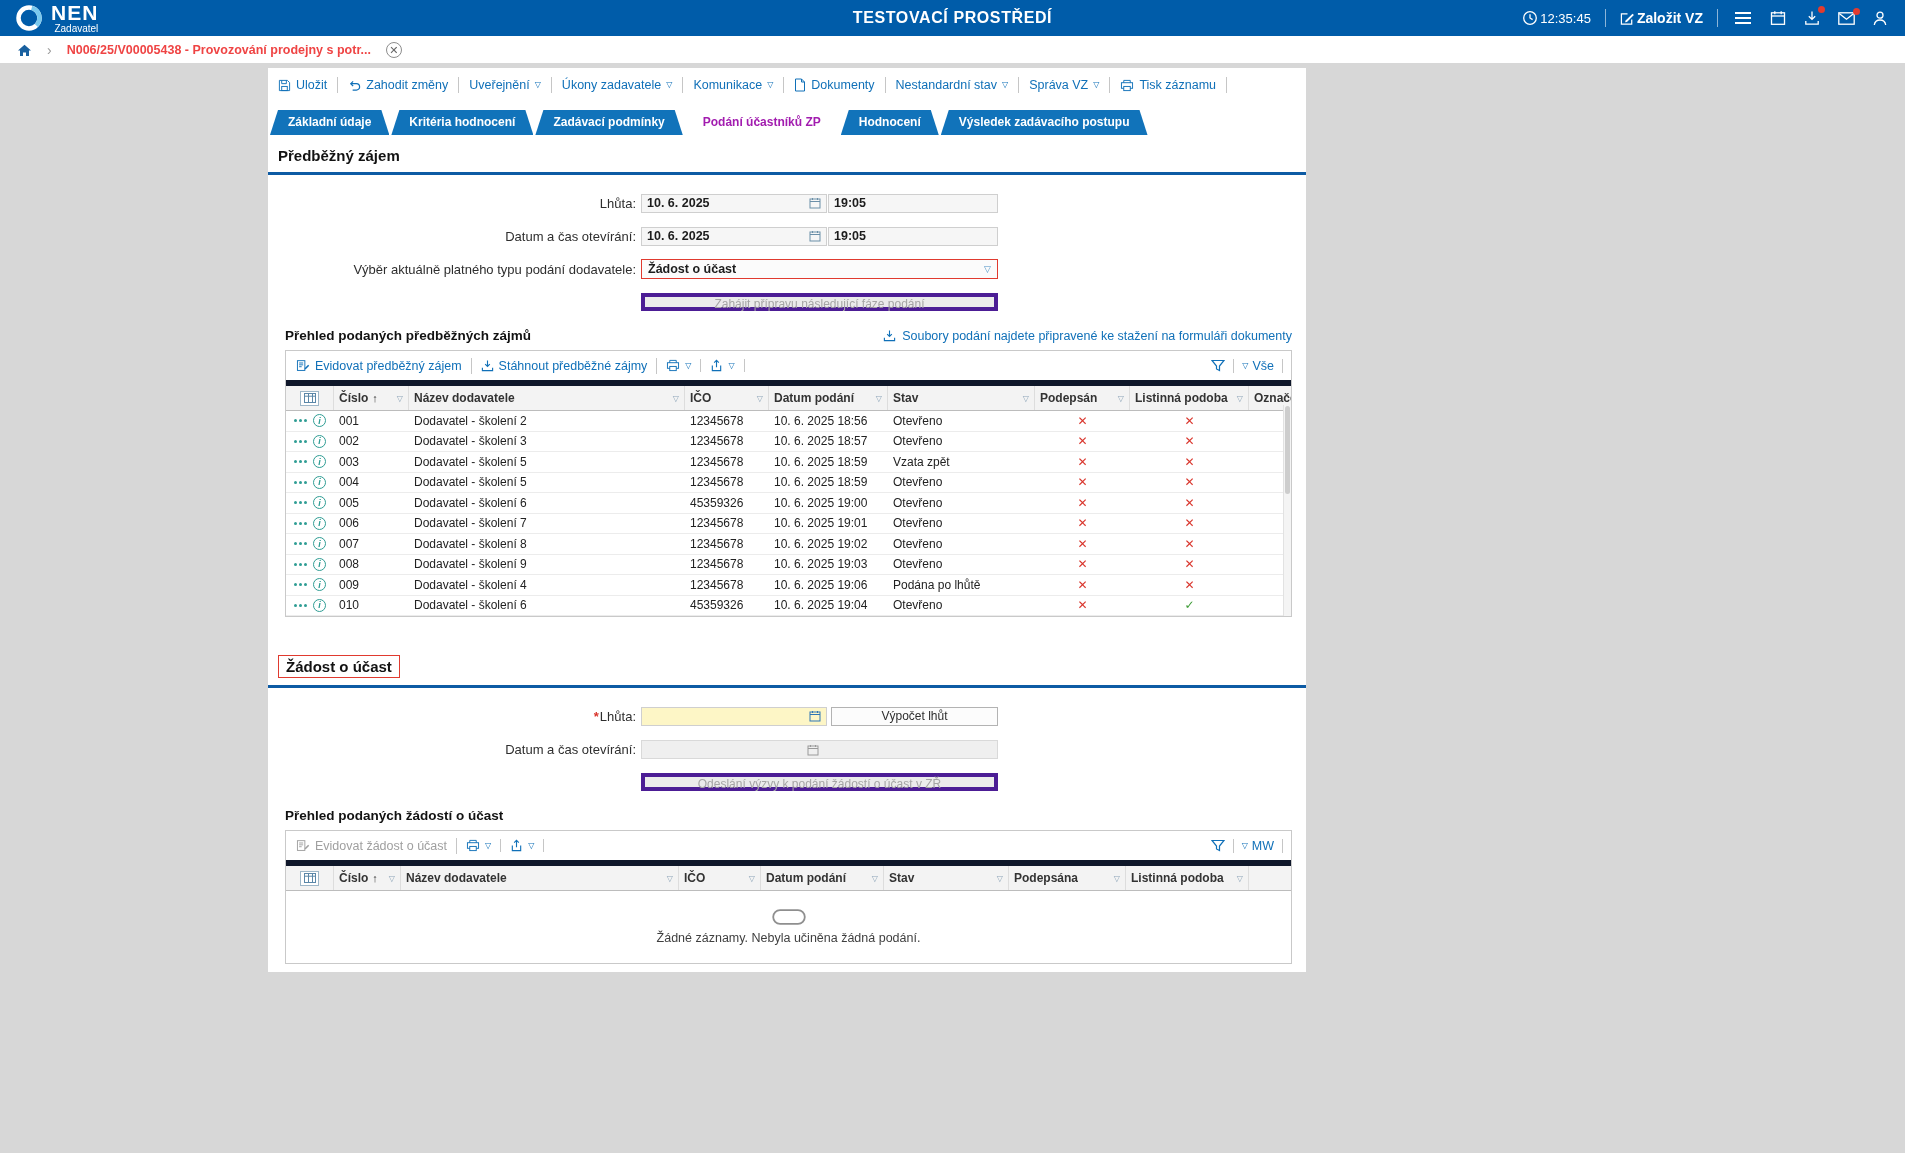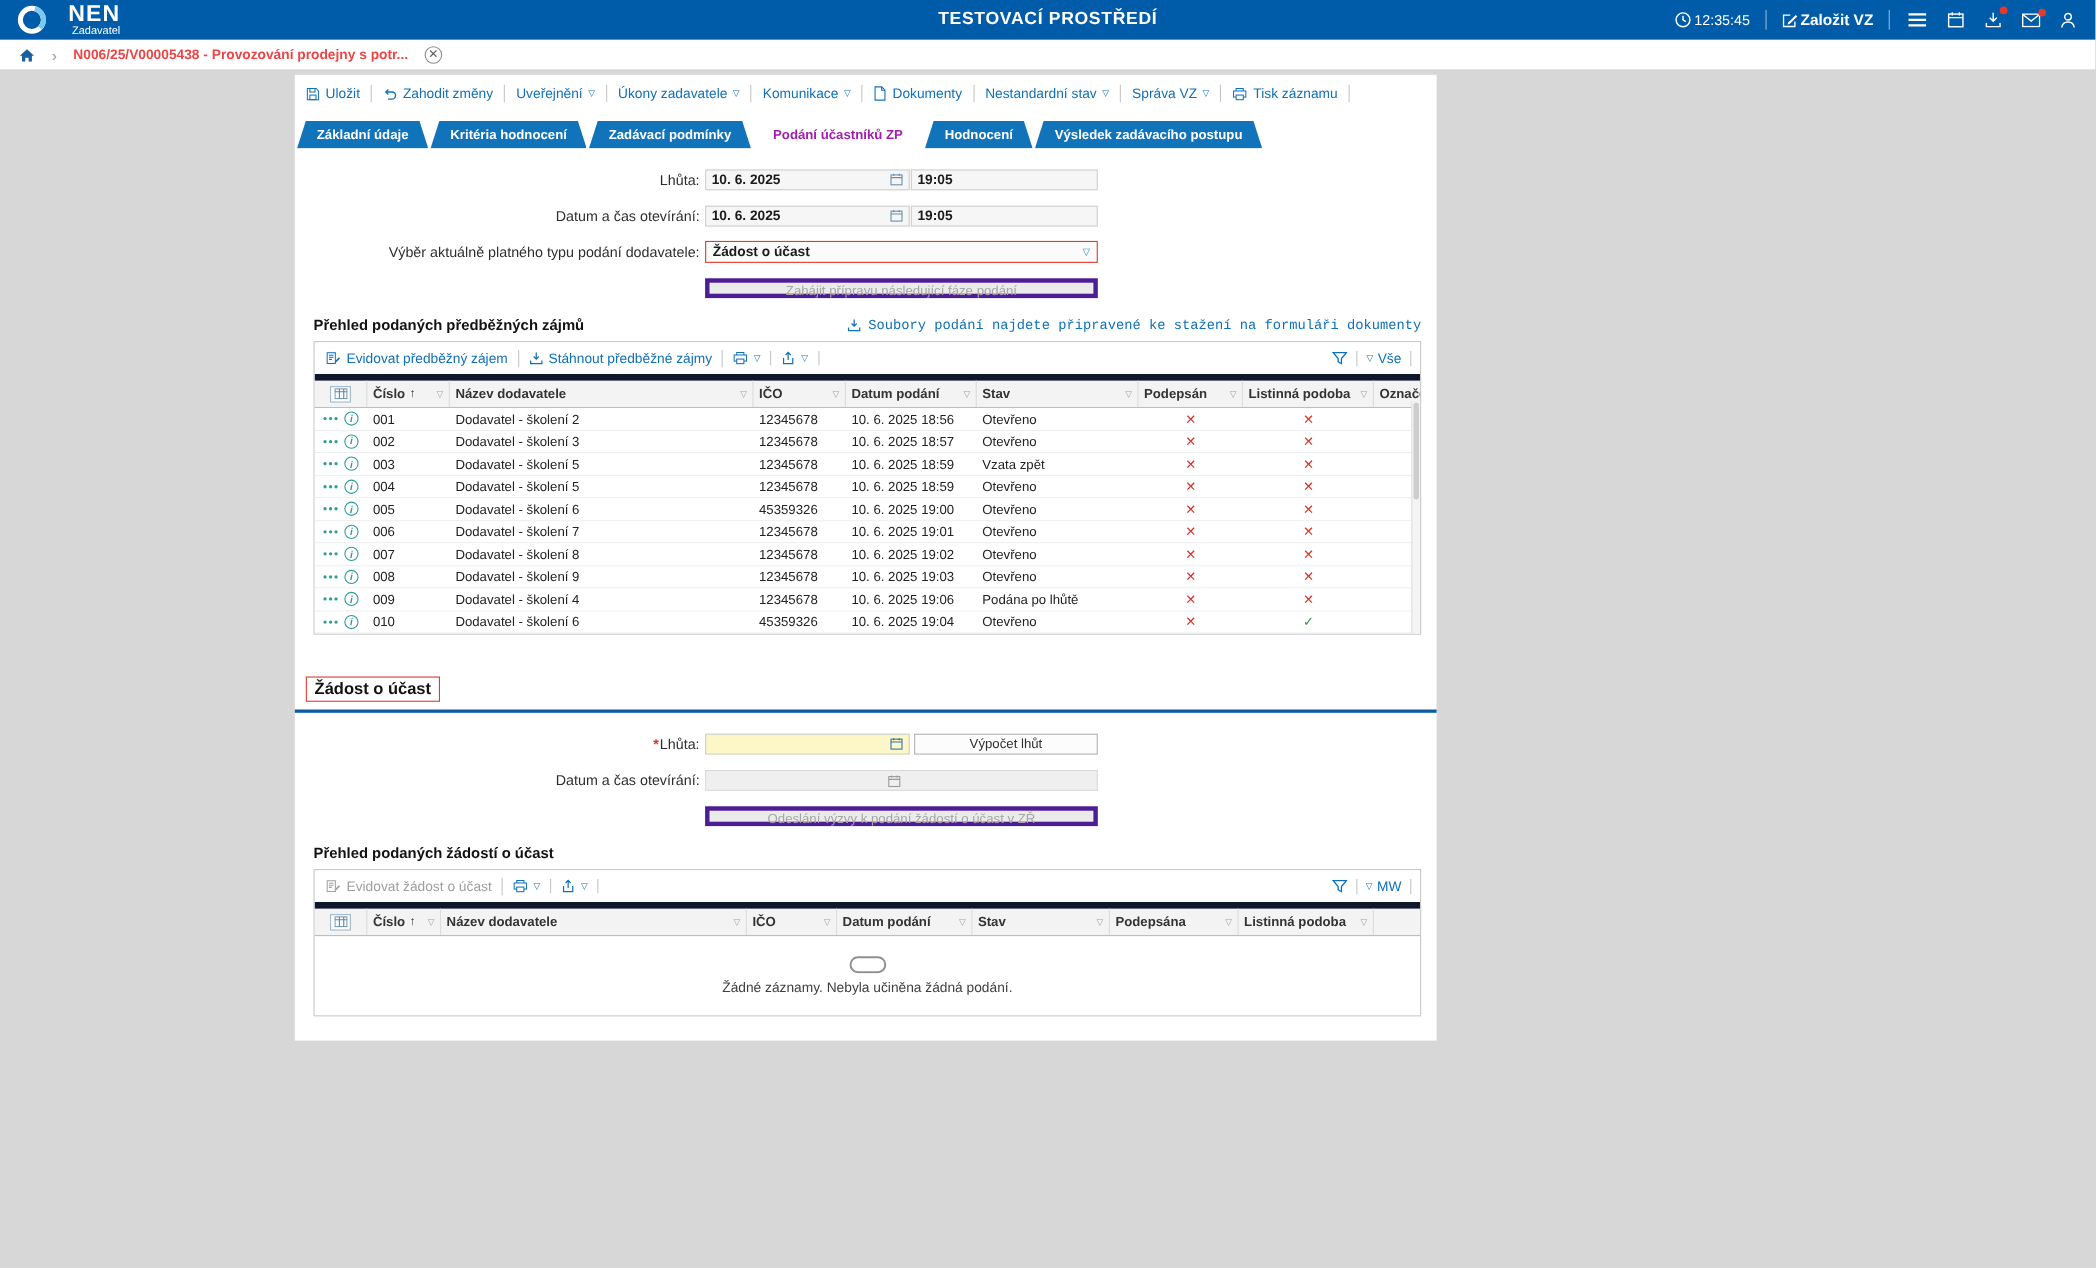--- a/index.html
+++ b/index.html
@@ -2,21 +2,21 @@
 <html lang="cs"><head>
 <meta charset="utf-8">
 <style>
   *{box-sizing:border-box;margin:0;padding:0;}
   html,body{width:1905px;height:1153px;overflow:hidden;}
   body{background:#d7d7d7;font-family:"Liberation Sans","DejaVu Sans",sans-serif;color:#222;}
   svg{display:block;}
 
   
   .topbar{height:36px;background:#005ca9;display:flex;align-items:center;position:relative;color:#fff;}
-  .logo{display:flex;align-items:center;gap:18px;margin-left:14px;cursor:pointer;}
+  .logo{display:flex;align-items:center;gap:7px;margin-left:14px;cursor:pointer;}
   .logo-txt{display:flex;flex-direction:column;line-height:1;}
   .logo-nen{font-size:21px;font-weight:700;letter-spacing:1px;}
   .logo-sub{font-size:10px;align-self:flex-end;margin-top:1px;}
   .env{position:absolute;left:50%;top:50%;transform:translate(-50%,-50%);font-size:16px;font-weight:700;letter-spacing:.6px;}
   .top-right{margin-left:auto;display:flex;align-items:center;gap:14px;margin-right:16px;}
   .tr-item{display:flex;align-items:center;gap:2px;font-size:13px;cursor:pointer;}
   .tr-item b{font-size:14px;}
   .vsep{width:1px;height:18px;background:rgba(255,255,255,.55);}
   .icon-btn{position:relative;display:flex;align-items:center;cursor:pointer;padding:0 2px;}
   .dot{position:absolute;top:-4px;right:-3px;width:7px;height:7px;border-radius:50%;background:#e23b2e;}
@@ -64,21 +64,21 @@
   .btn-plain{height:19px;background:#fcfcfc;border:1px solid #b3b3b3;color:#2e2e2e;font-size:12px;font-family:inherit;flex:1;margin-left:4px;cursor:pointer;}
   .reqmark{color:#d9342b;font-weight:700;margin-right:1px;}
   .yellowbox{width:186px;height:19px;background:#fdf6c6;border:1px solid #cfcfcf;display:flex;align-items:center;padding:0 5px;cursor:text;}
   .yellowbox svg{margin-left:auto;}
   .disbox{width:100%;height:19px;background:#efefef;border:1px solid #d9d9d9;position:relative;}
   .disbox svg{position:absolute;left:165px;top:3px;}
 
   
   .gridhead-row{display:flex;align-items:center;padding:0 14px 0 17px;margin-top:16px;gap:30px;}
   .gridhead-row h3{font-size:13.5px;font-weight:700;color:#121212;}
-  .hint-link{margin-left:auto;display:flex;align-items:center;gap:6px;color:#1070b8;font-size:12.5px;cursor:pointer;font-family:Liberation Mono, monospace;}
+  .hint-link{margin-left:auto;display:flex;align-items:center;gap:6px;color:#1070b8;font-size:12.5px;cursor:pointer;}
 
   
   .tablebox{margin:7px 14px 0 17px;border:1px solid #c9c9c9;position:relative;overflow:hidden;background:#fff;}
   .t-toolbar{display:flex;align-items:center;height:29px;padding:0 8px;}
   .t-toolbar .cmd{padding:0 9px;}
   .t-toolbar .cmd:first-child{padding-left:2px;}
   .t-right{margin-left:auto;display:flex;align-items:center;gap:8px;color:#1070b8;}
   .vsep2{width:1px;height:14px;background:#c6c6c6;}
   .viewsel{display:flex;align-items:center;gap:4px;font-size:12.5px;cursor:pointer;}
   .funnel{cursor:pointer;}
@@ -239,20 +239,23 @@
 
   <div class="tabs">
     <div class="tab">Základní údaje</div>
     <div class="tab">Kritéria hodnocení</div>
     <div class="tab">Zadávací podmínky</div>
     <div class="tab active">Podání účastníků ZP</div>
     <div class="tab">Hodnocení</div>
     <div class="tab">Výsledek zadávacího postupu</div>
   </div>
 
+  <div class="sect-head">
+    <h2>Předběžný zájem</h2>
+  </div>
 
   <div class="form">
     <div class="frow">
       <label class="flabel">Lhůta:</label>
       <div class="fctrl">
         <div class="dtbox date">
           <span>10. 6. 2025</span>
           <svg width="12" height="12" viewBox="0 0 12 12">
             <rect x="1" y="2" width="10" height="9" fill="none" stroke="#6b8fa8"></rect>
               <path d="M1 4.5h10" stroke="#6b8fa8"></path>

